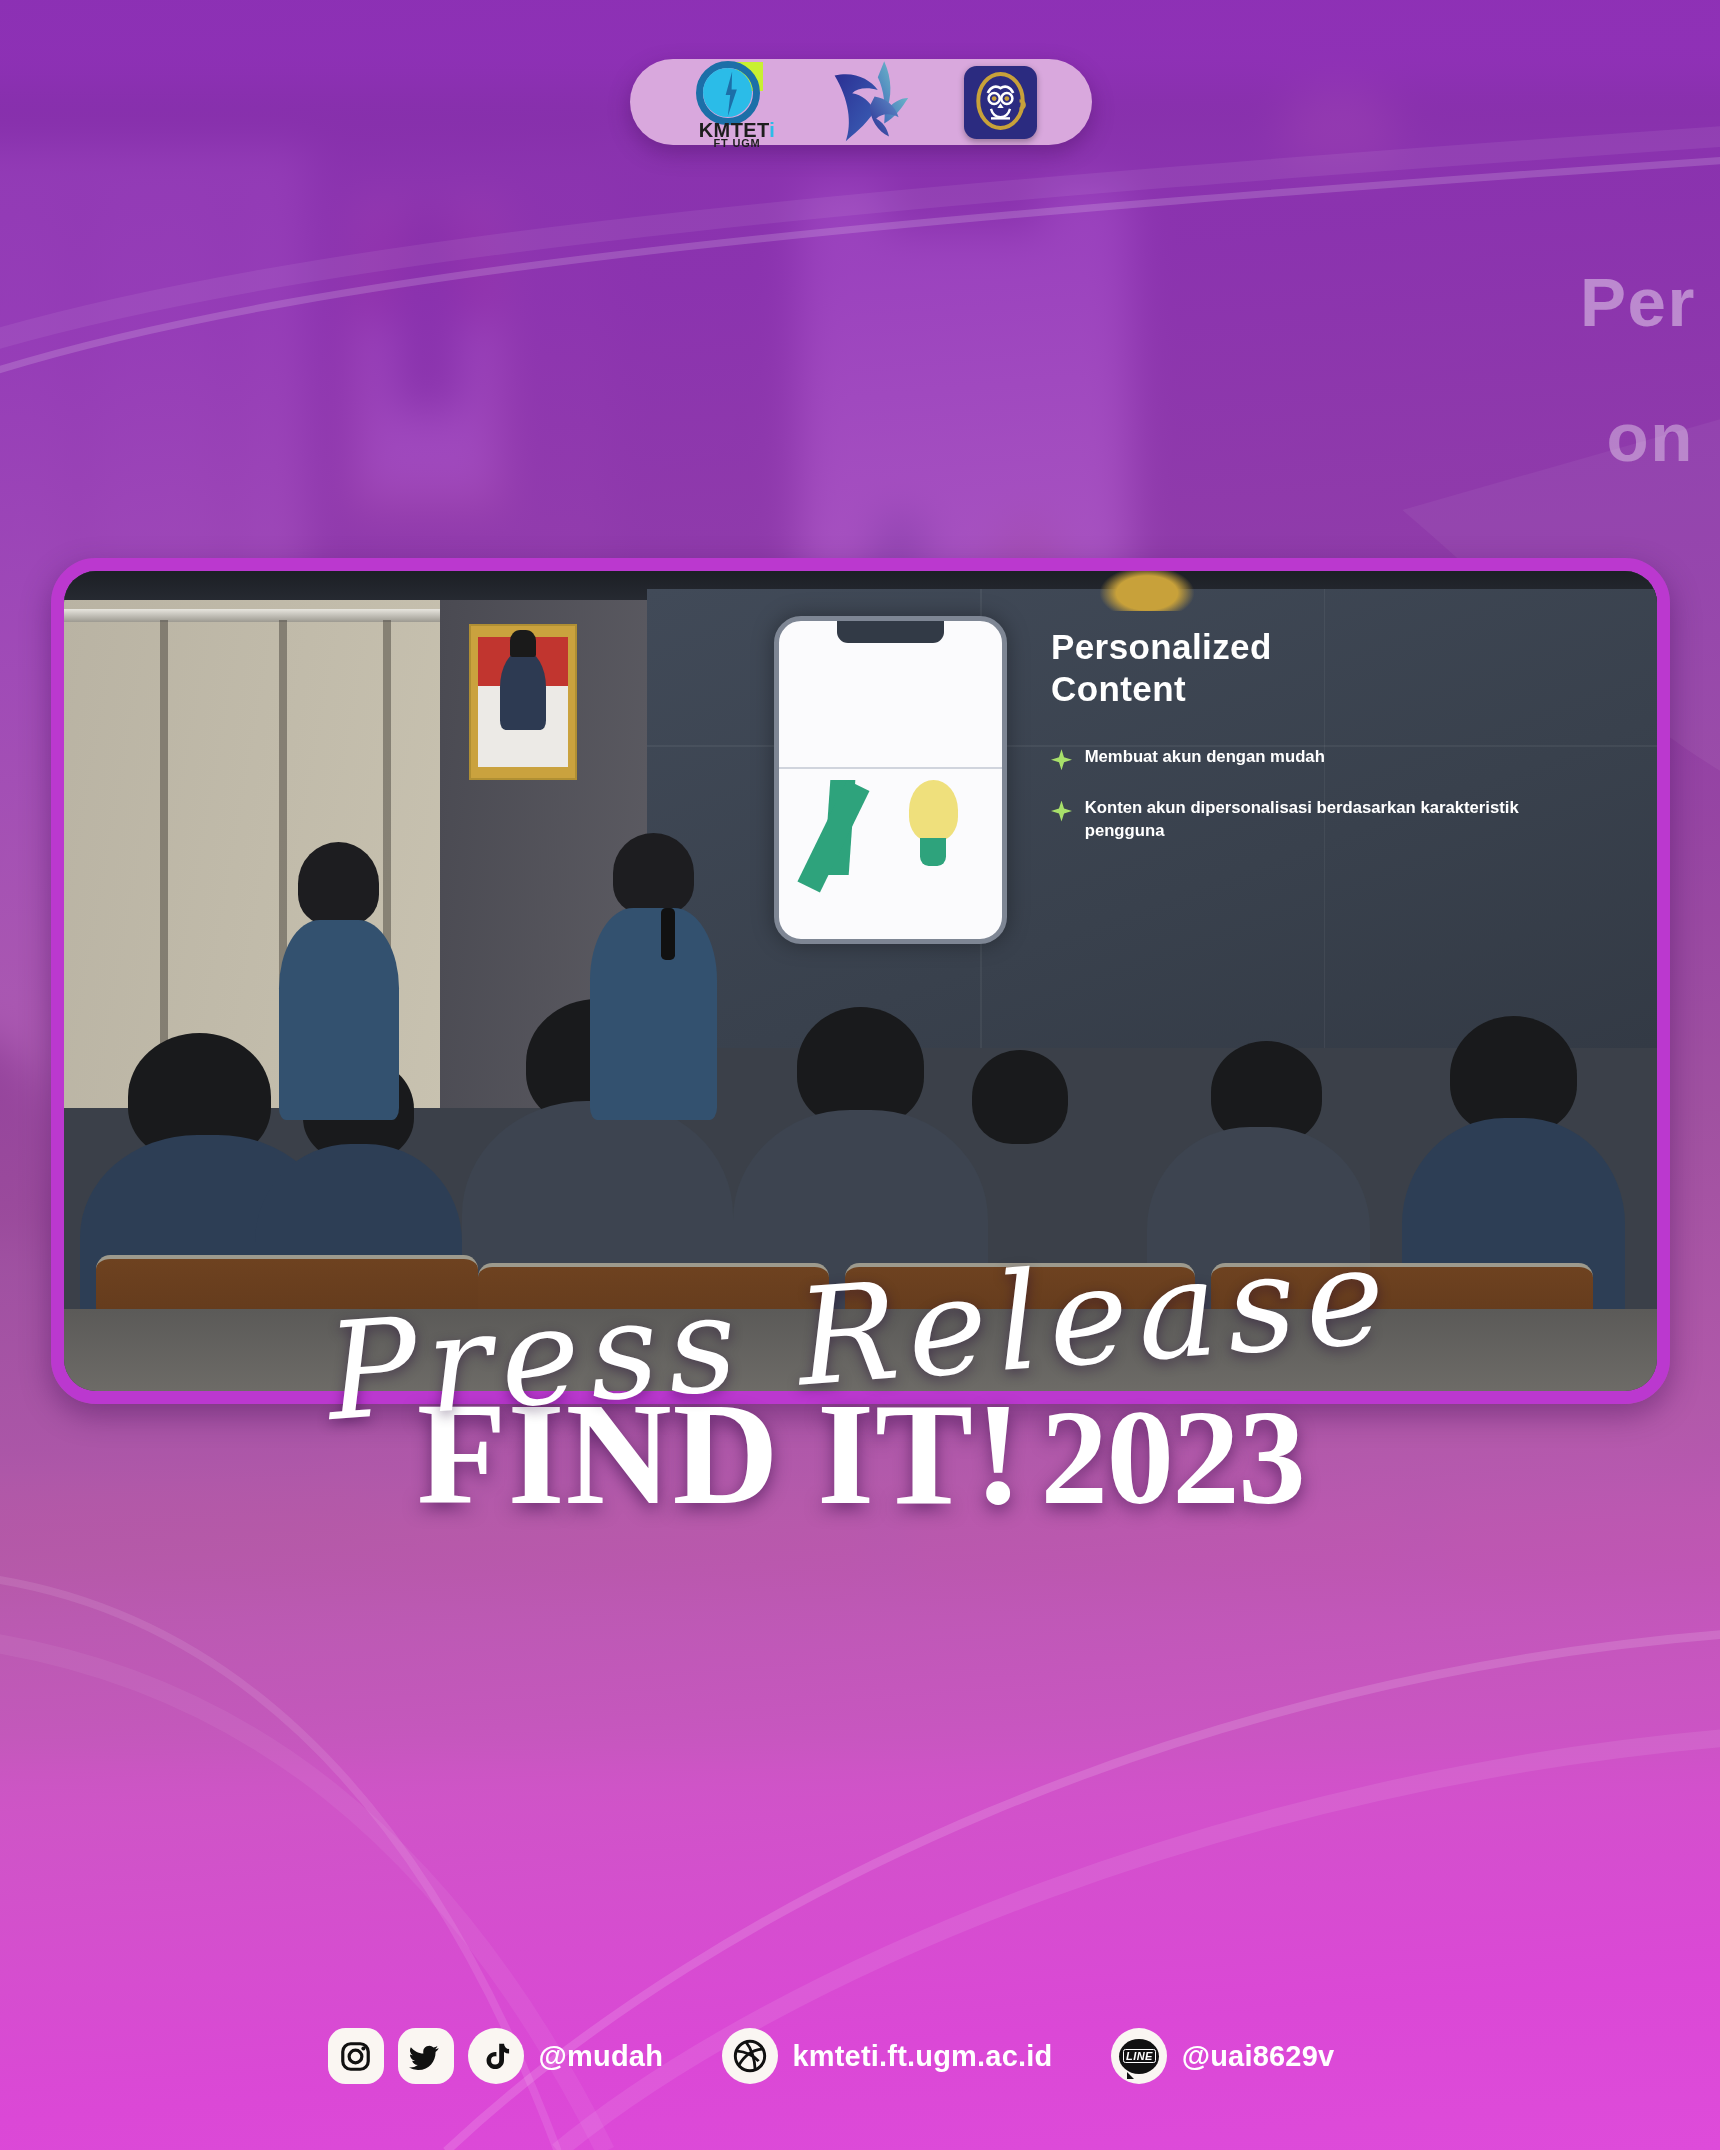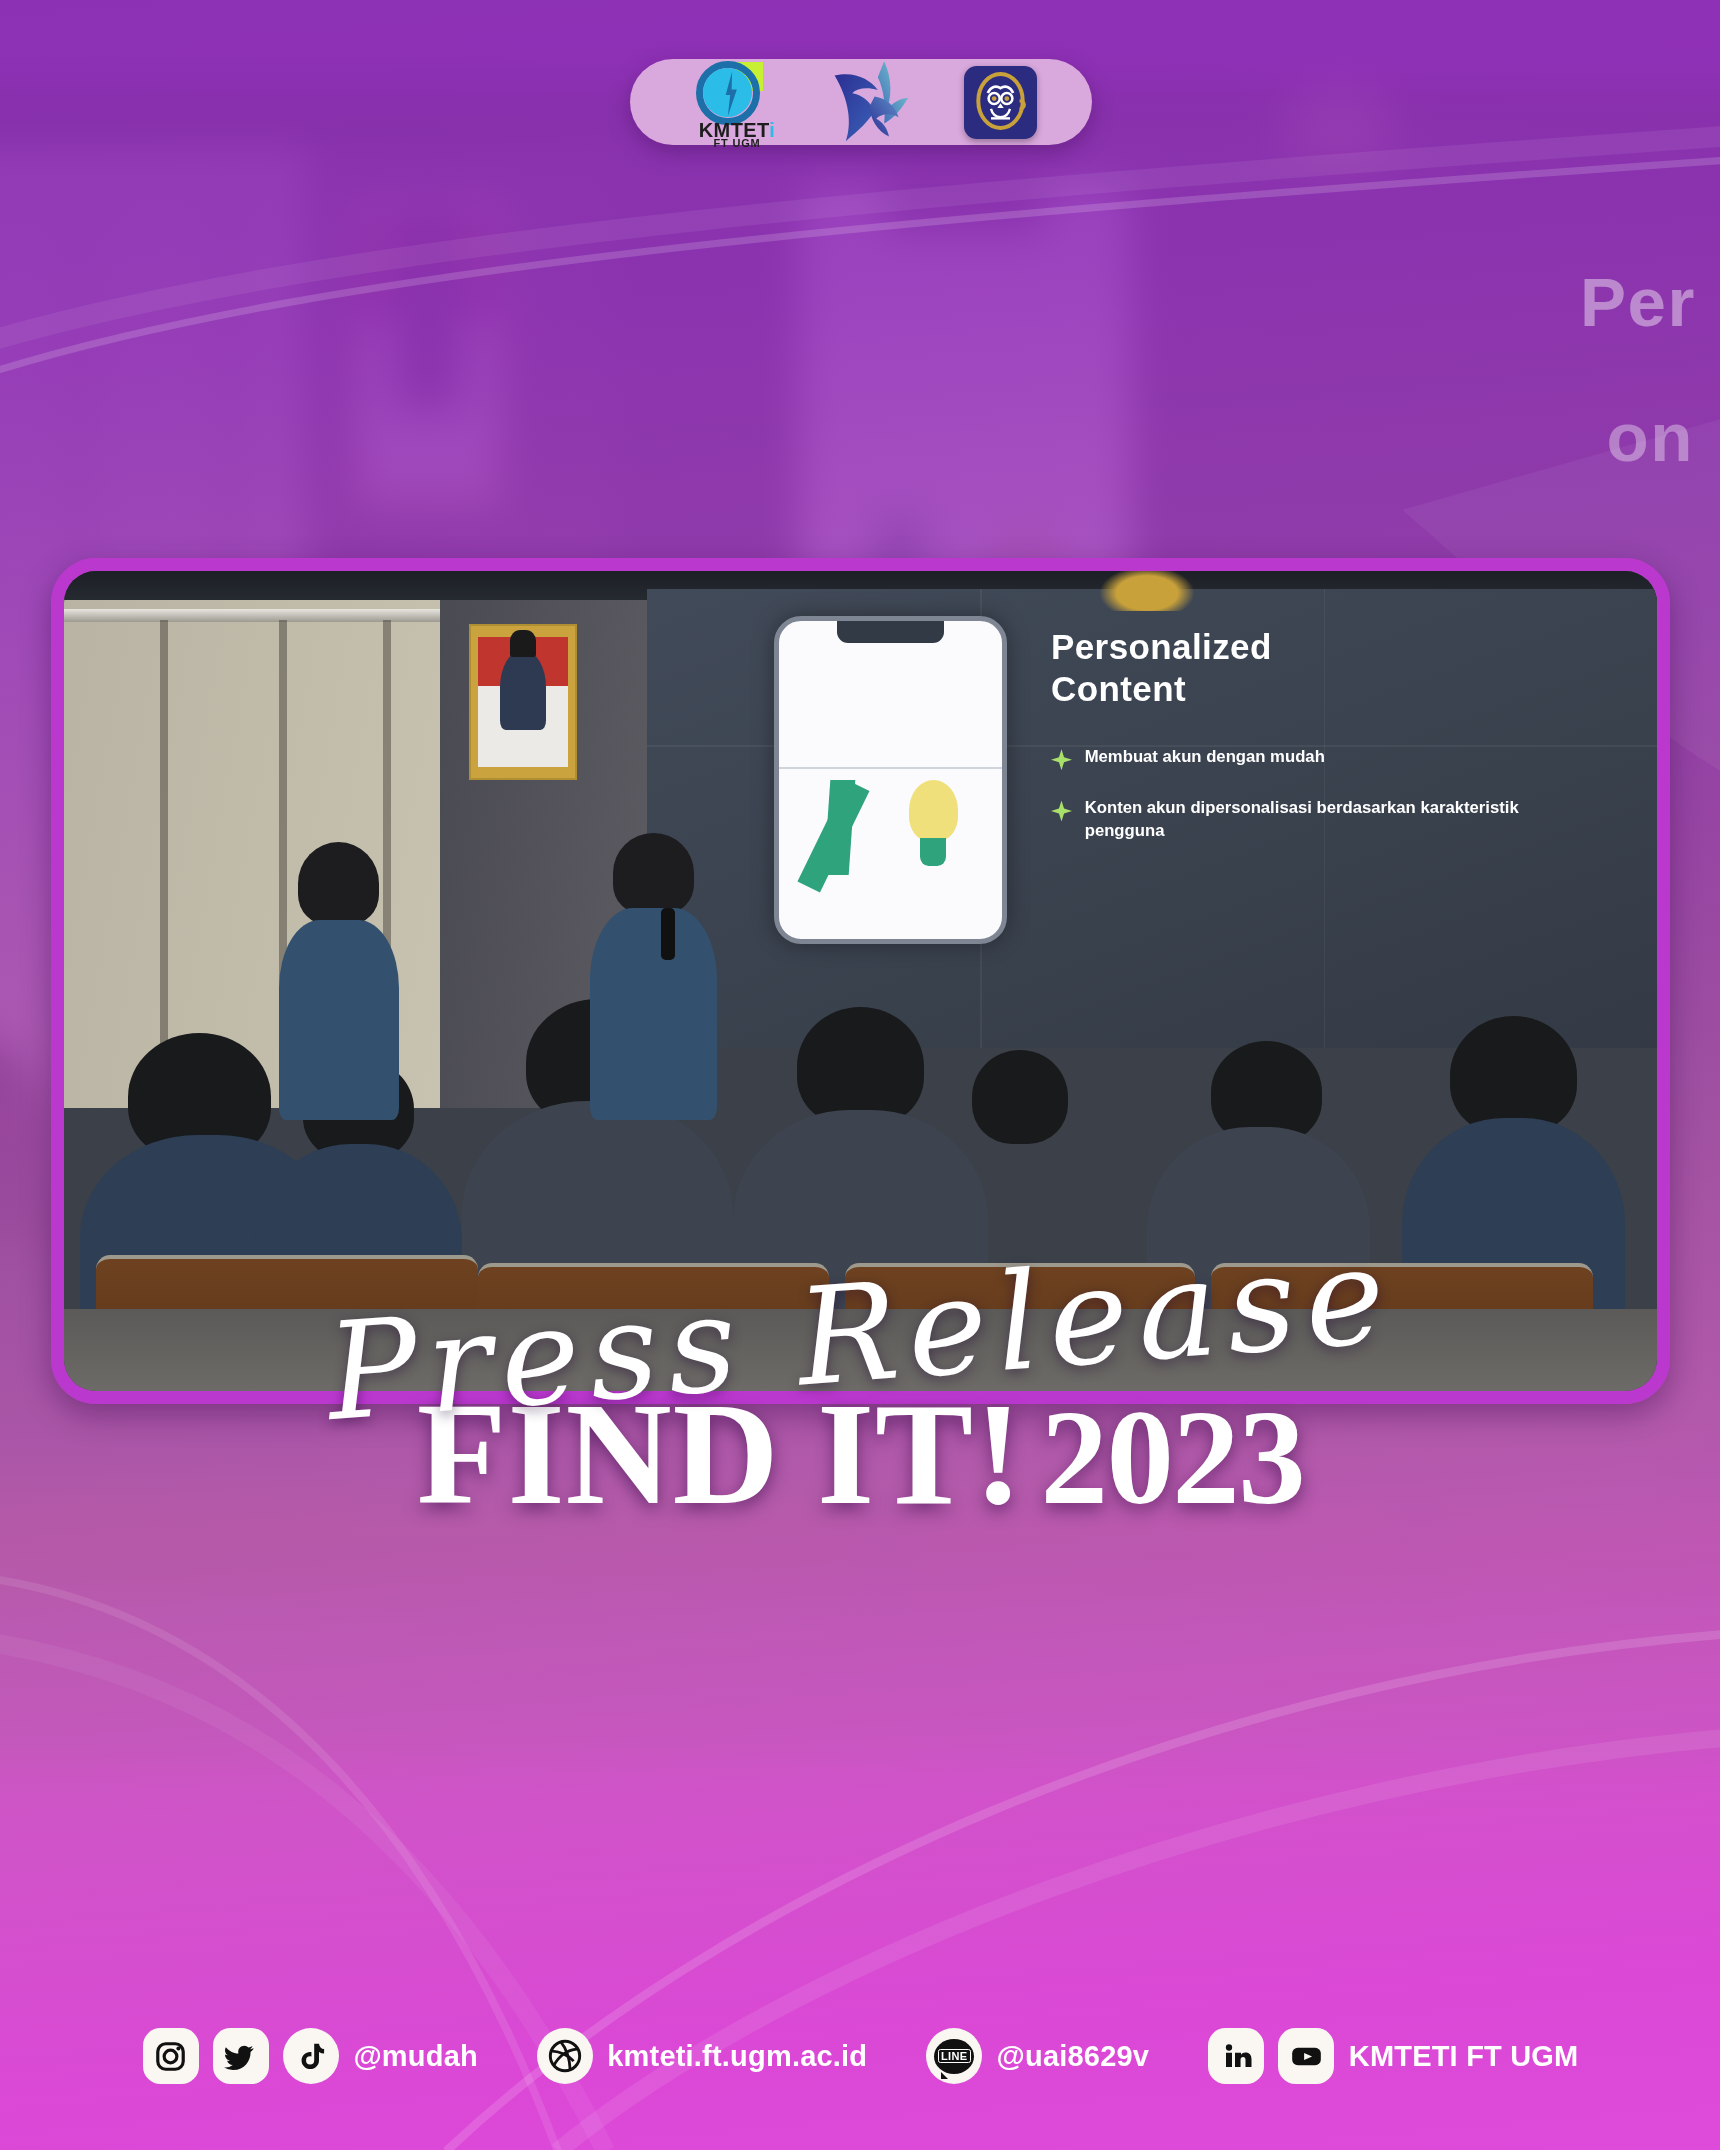--- a/index.html
+++ b/index.html
@@ -356,43 +356,27 @@
           <path d="M9 33c6-11 16-18 27-19" fill="none" stroke="#111" stroke-width="3.2"></path>
           <path d="M17 5.4C24 14 27.5 26 28 38.6" fill="none" stroke="#111" stroke-width="3.2"></path>
         </svg>
       </div>
       <span class="ftext">kmteti.ft.ugm.ac.id</span>
     </div>
 
     <div class="fgap"></div>
 
     <div class="fgroup">
-      <div class="sicon circ" style="position:relative;">
+      <div class="sicon circ" style="position:relative;font-style:italic;">
         <div style="width:40px;height:35px;background:#111;border-radius:50% 50% 50% 50%;position:relative;display:flex;align-items:center;justify-content:center;">
           <span style="color:#fff;font-weight:bold;font-size:11px;letter-spacing:0.4px;border:1.3px solid #fff;border-radius:2.4px;padding:0.8px 2.4px;line-height:1;">LINE</span>
           <span style="position:absolute;left:7.2px;bottom:-5.6px;width:0;height:0;border-left:7.2px solid #111;border-top:7.2px solid transparent;border-bottom:0;"></span>
         </div>
       </div>
       <span class="ftext">@uai8629v</span>
     </div>
 
     <div class="fgap"></div>
 
-    <div class="fgroup">
-      <div class="sicon sq-r">
-        <svg viewBox="0 0 44 44" width="33" height="33" aria-hidden="true">
-          <circle cx="12" cy="10" r="4.2" fill="#111"></circle>
-          <rect x="8" y="17" width="8" height="19" fill="#111"></rect>
-          <path d="M20 17h8v2.6c1.4-2 3.4-3 6-3 5 0 8 3.2 8 9V36h-8V26.6c0-2.6-1-4-3.2-4-2.2 0-3.4 1.5-3.4 4.2V36h-7.4z" fill="#111"></path>
-        </svg>
-      </div>
-      <div class="sicon sq-r">
-        <svg viewBox="0 0 44 44" width="35" height="35" aria-hidden="true">
-          <rect x="4" y="11" width="36" height="22" rx="7" fill="#111"></rect>
-          <path d="M19 17.5 29 22l-10 4.5z" fill="#faf6f2"></path>
-        </svg>
-      </div>
-      <span class="ftext">KMTETI FT UGM</span>
-    </div>
 
   </div>
 </div>
 
 
 </body></html>

